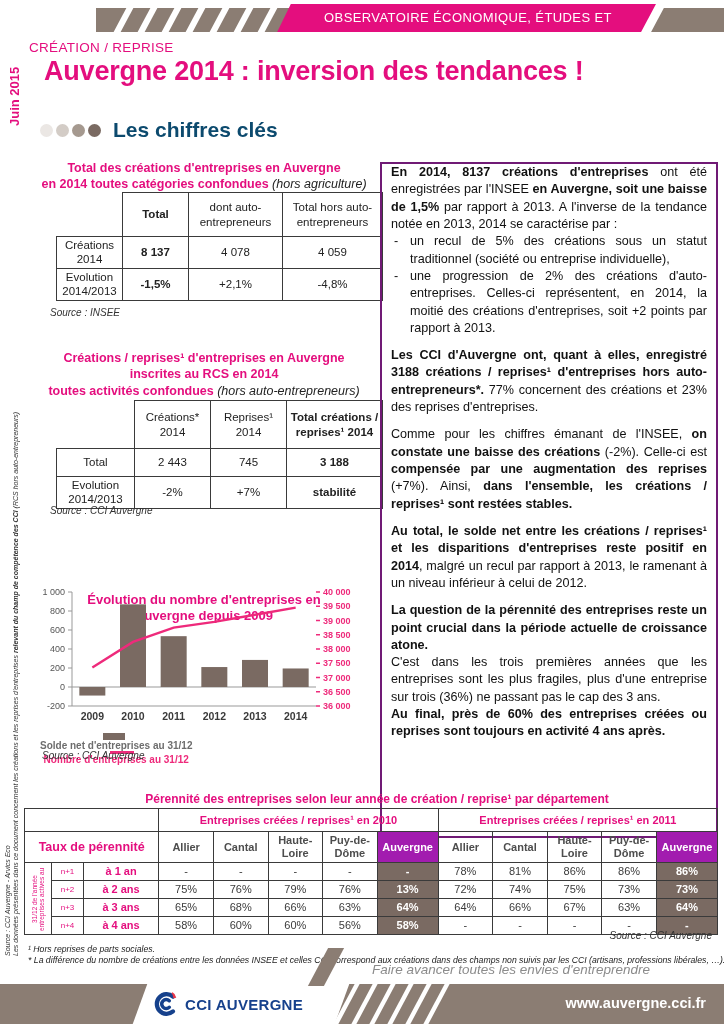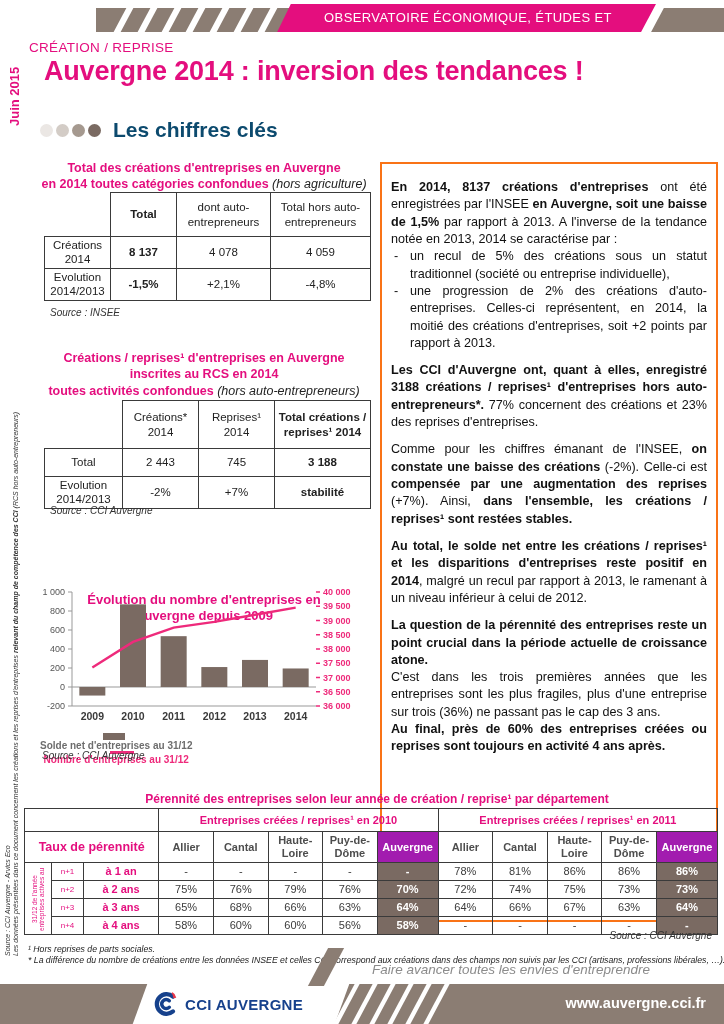--- a/index.html
+++ b/index.html
@@ -23,36 +23,36 @@
   
   .kicker{position:absolute;left:29px;top:40px;font-size:13.5px;color:#e40e7e;letter-spacing:.3px;}
   .htitle{position:absolute;left:44px;top:56px;font-size:27px;font-weight:bold;color:#e40e7e;letter-spacing:-.2px;}
   .secthead{position:absolute;left:40px;top:118px;display:flex;align-items:center;}
   .dot{width:13px;height:13px;border-radius:50%;margin-right:3px;}
   .secthead .txt{font-size:21px;font-weight:bold;color:#0c4a6e;margin-left:9px;}
   
   .ttl{position:absolute;width:336px;left:36px;text-align:center;font-size:12.5px;
        font-weight:bold;color:#e40e7e;line-height:1.3;}
   .tnote{font-style:italic;font-weight:normal;color:#222;}
-  table.dt{border-collapse:collapse;table-layout:fixed;position:absolute;left:44px;font-size:11.5px;color:#222;}
+  table.dt{border-collapse:collapse;table-layout:fixed;position:absolute;left:56px;font-size:11.5px;color:#222;}
   table.dt td{border:1px solid #3a3a3a;text-align:center;vertical-align:middle;padding:1px 2px;line-height:1.25;}
   table.dt td.corner{border:none;}
   .b{font-weight:bold;}
   .src{position:absolute;font-size:10px;font-style:italic;color:#333;}
   
   .chart-title{position:absolute;left:84px;top:556px;width:240px;text-align:center;
        font-size:13px;font-weight:bold;color:#e40e7e;line-height:1.2;margin-top:36px;}
   .chart-wrap{position:absolute;left:26px;top:586px;}
   .legend{position:absolute;left:40px;top:733px;display:flex;align-items:center;font-size:10px;font-weight:bold;flex-direction:column;}
   .sw-bar{width:22px;height:7px;background:#7a6a62;margin-right:4px;}
   .sw-line{width:24px;height:2.5px;background:#ee2a7b;margin:0 4px 0 16px;}
   .lg1{color:#6d6d6d;} .lg2{color:#ee2a7b;}
   
-  .rbox{position:absolute;left:380px;top:162px;width:338px;height:760px;border:2px solid #f97316;
-        box-sizing:border-box;padding:15px 9px;font-size:12.6px;line-height:1.375;text-align:justify;color:#111;}
+  .rbox{position:absolute;left:380px;top:162px;width:338px;height:676px;border:2px solid #701a75;
+        box-sizing:border-box;padding:0 9px;font-size:12.6px;line-height:1.375;text-align:justify;color:#111;}
   .rb-p{margin:0;}
   .rb-p-top{margin:10px 0 0;}
   .rb-tight{margin:0;}
   .rb-bullet{display:flex;margin:0;}
   .blt{flex:none;width:16px;padding-left:3px;}
   .blt-body{flex:1;text-align:justify;}
   
   .pttl{position:absolute;left:42px;top:792px;width:670px;text-align:center;
         font-size:12px;font-weight:bold;color:#e40e7e;}
   table.ptable{border-collapse:collapse;table-layout:fixed;position:absolute;left:24px;top:808px;width:694px;font-size:11px;}
@@ -323,21 +323,21 @@
       <td class="pval">86%</td>
       <td class="pval pauvb">86%</td>
     </tr>
     <tr class="pbrow">
       <td class="pn">n+2</td>
       <td class="plab">à 2 ans</td>
       <td class="pval">75%</td>
       <td class="pval">76%</td>
       <td class="pval">79%</td>
       <td class="pval">76%</td>
-      <td class="pval pauvb">70%</td>
+      <td class="pval pauvb">13%</td>
       <td class="pval gsep">72%</td>
       <td class="pval">74%</td>
       <td class="pval">75%</td>
       <td class="pval">73%</td>
       <td class="pval pauvb">73%</td>
     </tr>
     <tr class="pbrow">
       <td class="pn">n+3</td>
       <td class="plab">à 3 ans</td>
       <td class="pval">65%</td>

